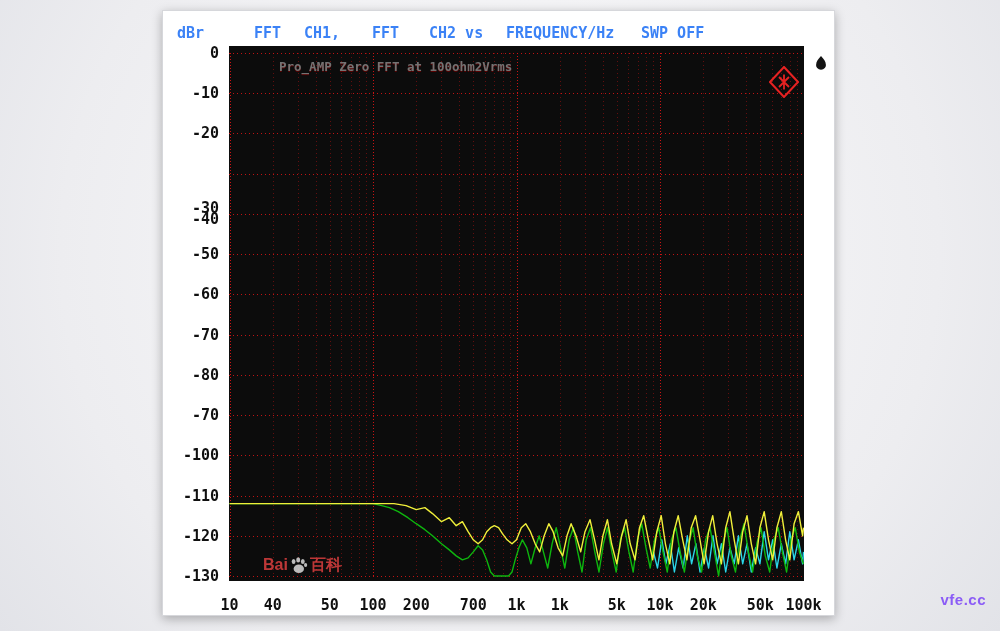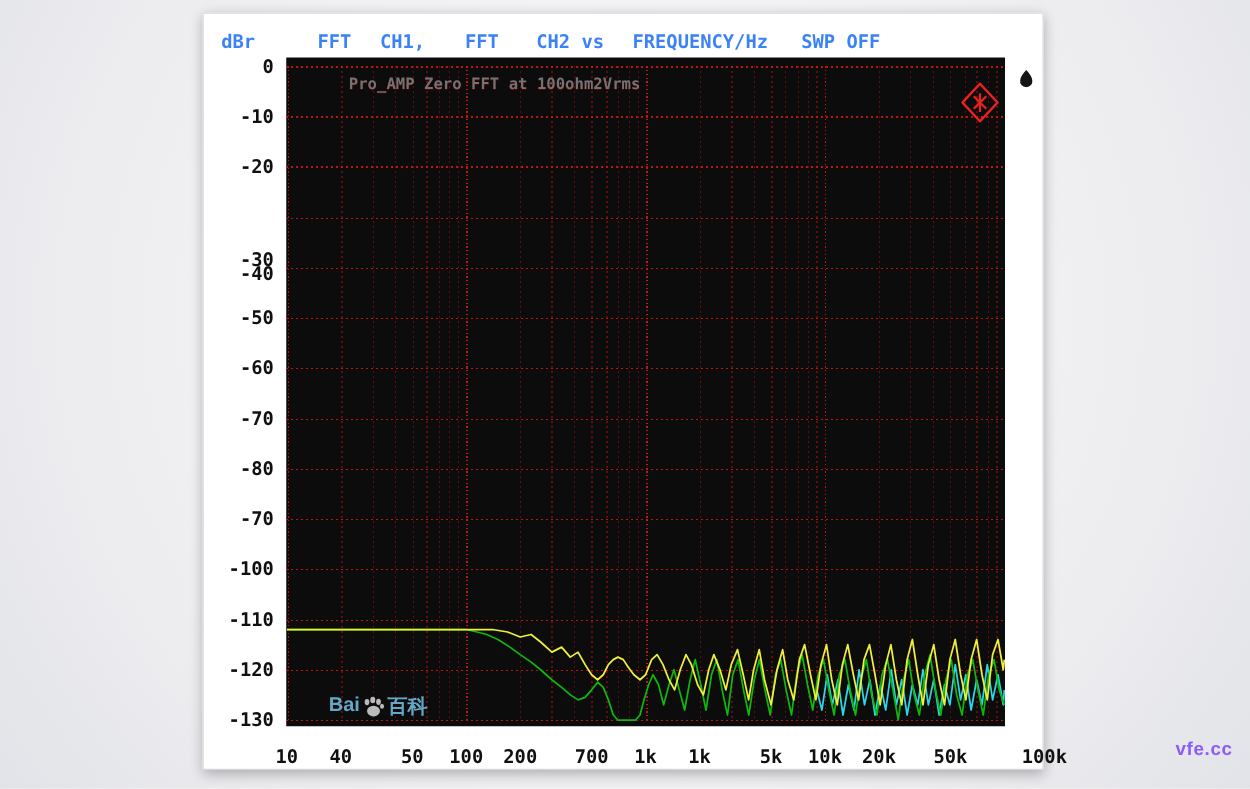--- a/index.html
+++ b/index.html
@@ -24,21 +24,21 @@
   .plot svg.chart{position:absolute;left:0;top:0;}
   .ann{
     position:absolute;left:50px;top:13px;
     font:bold 12.5px "DejaVu Sans Mono",monospace;color:#737373;
     text-shadow:0 1px 0 #5a0000;white-space:pre;
   }
   .logo{position:absolute;left:540px;top:20px;width:30px;height:32px;}
   .baidu{
     position:absolute;left:34px;top:508px;height:22px;
     display:flex;align-items:center;gap:2px;opacity:.78;
-    font:bold 16px "Liberation Sans",sans-serif;color:#7dd3fc;white-space:pre;
+    font:bold 16px "Liberation Sans",sans-serif;color:#ef4444;white-space:pre;
   }
   .marker{position:absolute;left:652px;top:44px;width:12px;height:15px;}
   #xticks{
     position:absolute;left:0;top:585px;width:100%;height:20px;
     font:bold 15px "DejaVu Sans Mono",monospace;color:#101010;
   }
   .xt{position:absolute;top:0;transform:translateX(-50%);white-space:pre;}
   #yticks{
     position:absolute;left:0;top:0;width:66px;height:100%;
     font:bold 15px "DejaVu Sans Mono",monospace;color:#101010;
@@ -171,17 +171,17 @@
       <span class="xt" style="left: 166.802px;">50</span>
       <span class="xt" style="left: 210px;">100</span>
       <span class="xt" style="left: 253.198px;">200</span>
       <span class="xt" style="left: 310.302px;">700</span>
       <span class="xt" style="left: 353.5px;">1k</span>
       <span class="xt" style="left: 396.698px;">1k</span>
       <span class="xt" style="left: 453.802px;">5k</span>
       <span class="xt" style="left: 497px;">10k</span>
       <span class="xt" style="left: 540.198px;">20k</span>
       <span class="xt" style="left: 597.302px;">50k</span>
-      <span class="xt" style="left: 640.5px; margin-left: 32px;">100k</span>
+      <span class="xt" style="left: 640.5px;">100k</span>
     </div>
 </div>
 
 <div class="site-wm">vfe.cc</div>
 
 </body></html>

